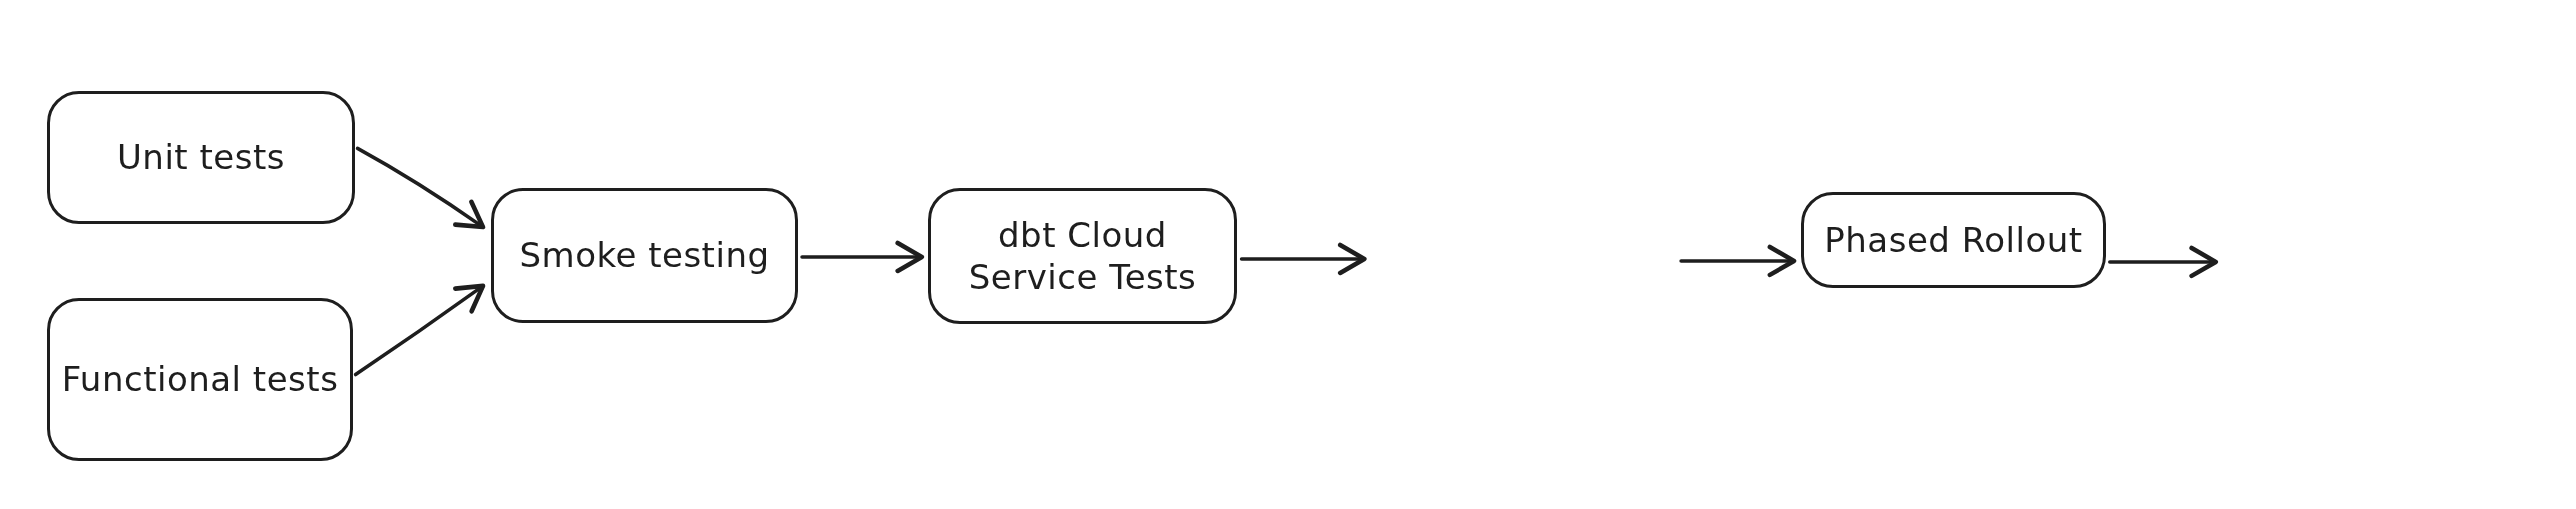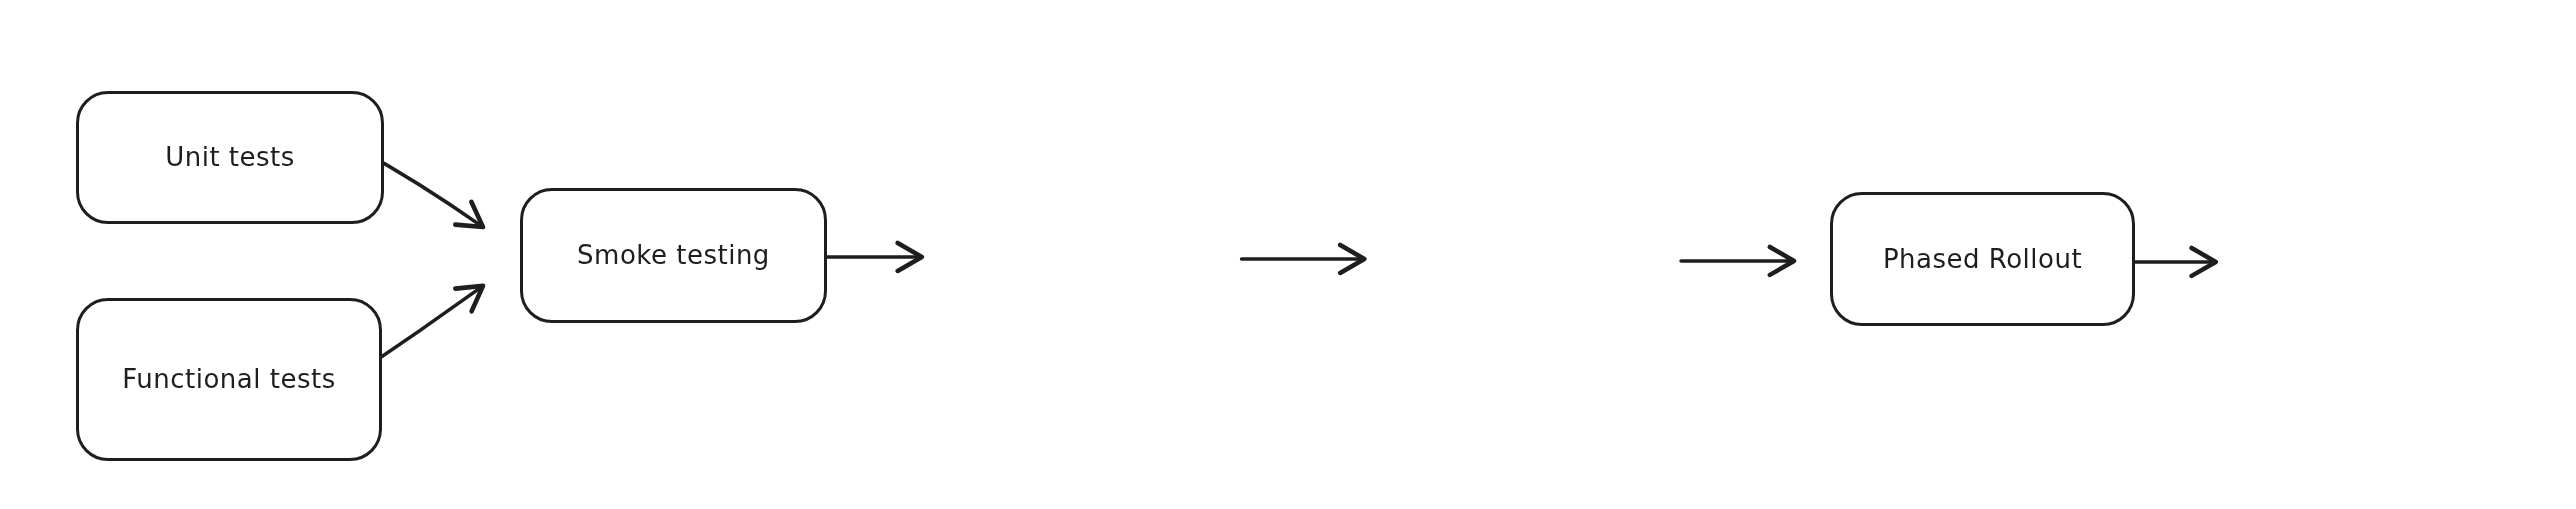--- a/index.html
+++ b/index.html
@@ -27,33 +27,32 @@
     box-sizing: border-box;
     border: 3.5px solid #1e1e1e;
     border-radius: 32px;
     background: #ffffff;
     display: flex;
     flex-direction: column;
     align-items: center;
     justify-content: center;
     text-align: center;
     color: #1e1e1e;
-    font-size: 26px;
+    font-size: 34px;
     line-height: 1.25;
     letter-spacing: 0.5px;
-    margin-left: 29px;
   }
   .node span { display: block; white-space: nowrap; }
 
   #node-unit-tests       { left:   47px; top:  91px; width: 308px; height: 133px; }
   #node-functional-tests { left:   47px; top: 298px; width: 306px; height: 163px; }
   #node-smoke-testing    { left:  491px; top: 188px; width: 307px; height: 135px; }
   #node-dbt-cloud        { left:  928px; top: 188px; width: 309px; height: 136px; }
   #node-canary-tests     { left: 1371px; top: 190px; width: 306px; height: 136px; }
-  #node-phased-rollout   { left: 1801px; top: 192px; width: 305px; height: 134px; }
+  #node-phased-rollout   { left: 1801px; top: 192px; width: 305px; height: 96px; }
   #node-you              { left: 2222px; top: 191px; width: 309px; height: 137px; }
 </style>
 </head>
 <body>
 
 <div id="canvas">
 
   <svg id="edges" viewBox="0 0 2608 516" xmlns="http://www.w3.org/2000/svg">
     <defs>
       <marker id="arrowhead" markerUnits="userSpaceOnUse" markerWidth="48" markerHeight="36" viewBox="-24 -14 30 28" refX="-1" refY="0" orient="auto">
@@ -76,20 +75,24 @@
   </div>
 
   <div class="node" id="node-functional-tests">
     <span>Functional tests</span>
   </div>
 
   <div class="node" id="node-smoke-testing">
     <span>Smoke testing</span>
   </div>
 
+  <div class="node" id="node-dbt-cloud">
+    <span>dbt Cloud</span>
+    <span>Service Tests</span>
+  </div>
 
 
   <div class="node" id="node-phased-rollout">
     <span>Phased Rollout</span>
   </div>
 
 
 </div>
 
 

